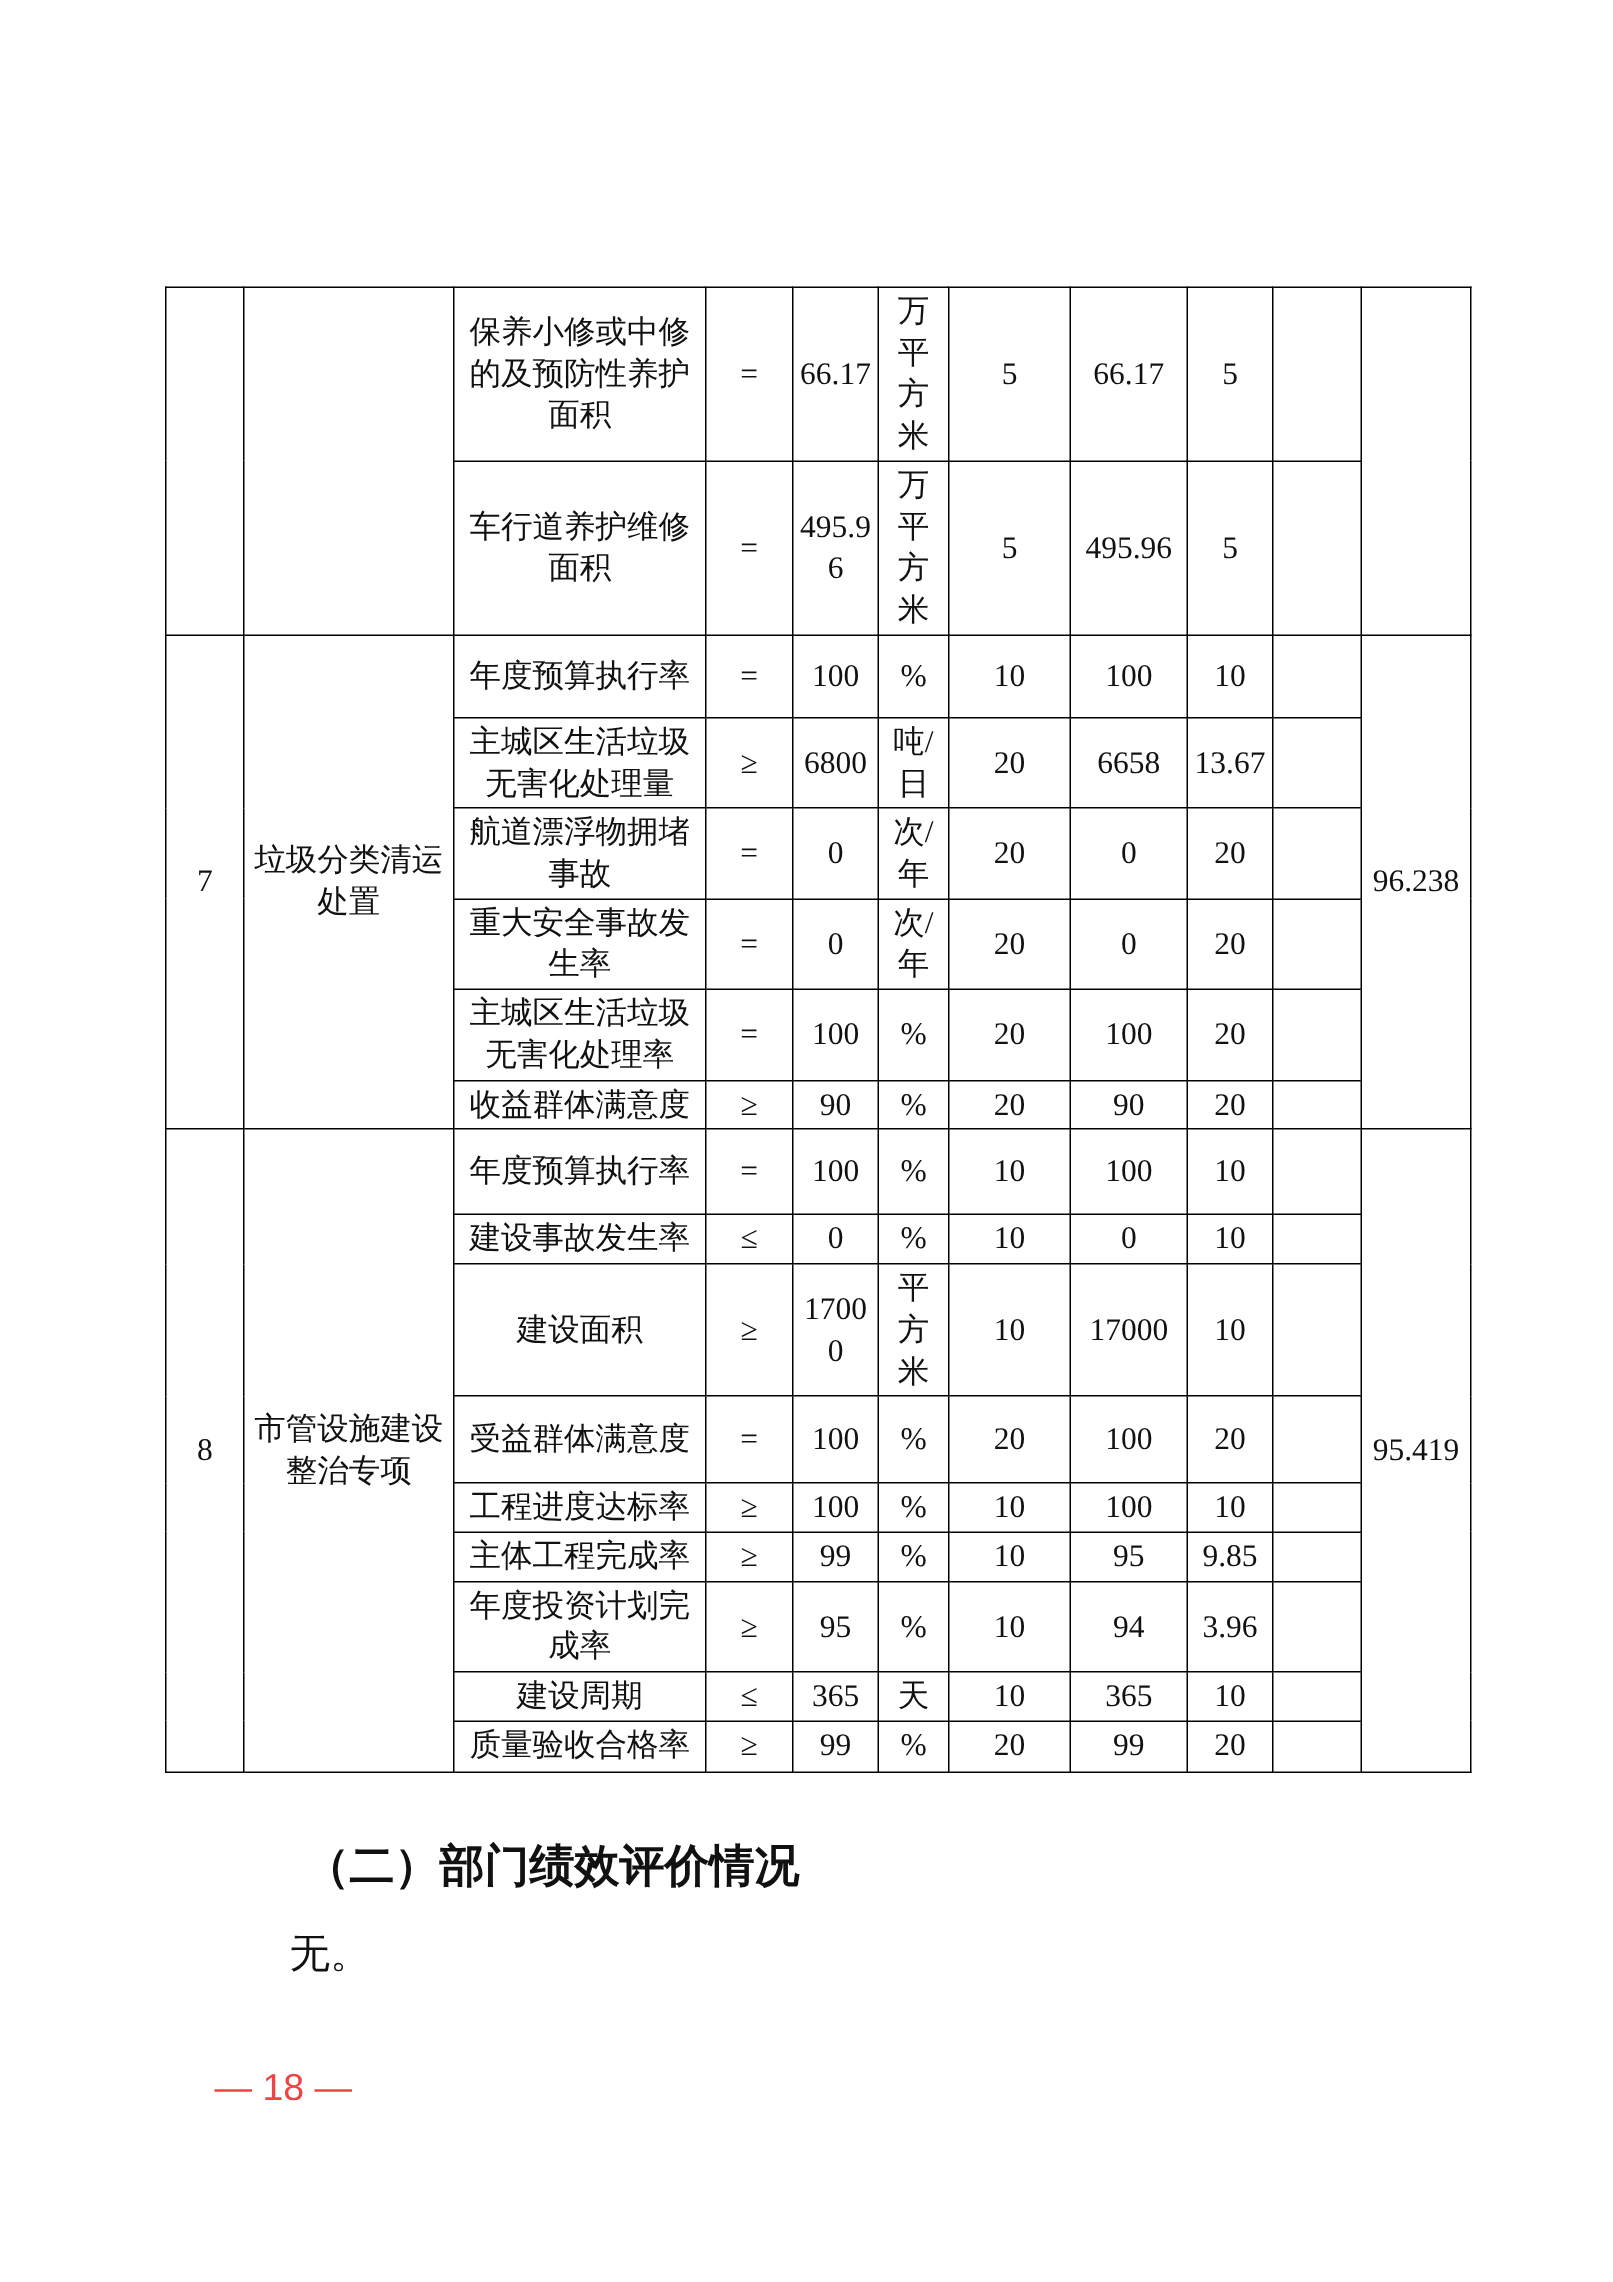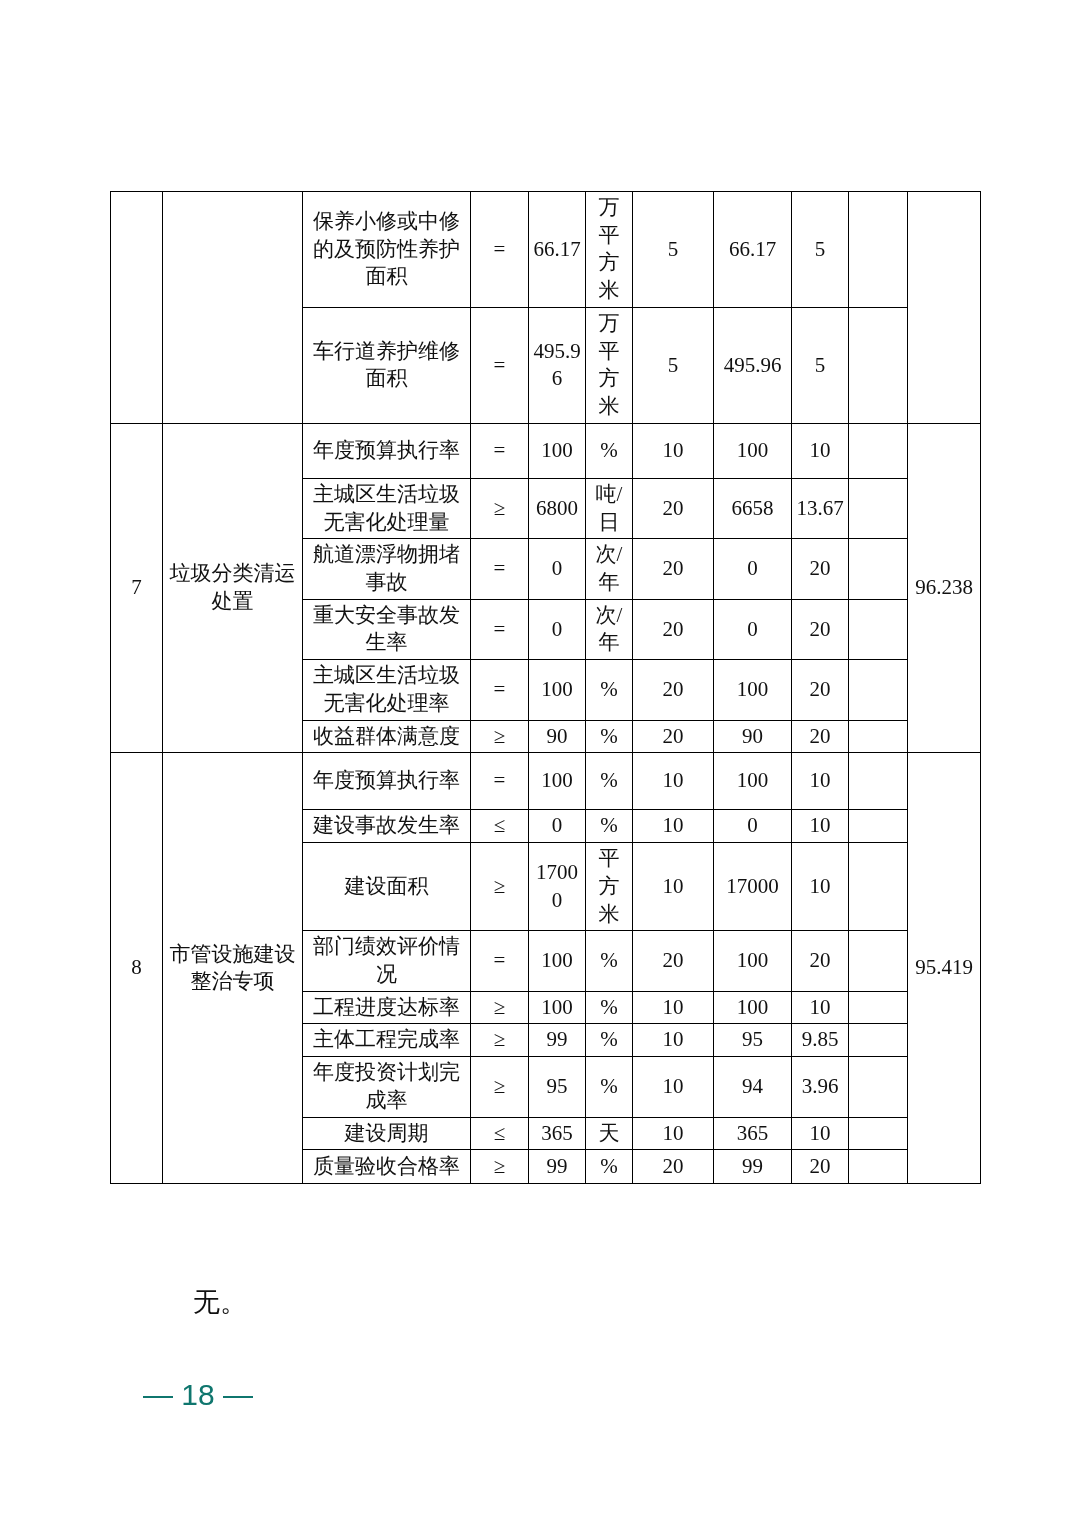--- a/index.html
+++ b/index.html
@@ -38,21 +38,21 @@
     position:absolute; left:203px; top:1224px;
     font-size:30px; font-weight:bold;
     white-space:nowrap;
   }
   .doc-paragraph {
     position:absolute; left:193px; top:1284px;
     font-size:27px;
   }
   .page-footer {
     position:absolute; left:143px; top:1378px;
-    font-size:30px; color:#0f766e;
+    font-size:25px; color:#ef4444;
     font-family:"Liberation Sans","DejaVu Sans",sans-serif;
     white-space:nowrap;
   }
 </style>
 </head>
 <body>
 
 <div class="page">
 
   <table class="perf">
@@ -183,21 +183,21 @@
           <td class="indicator-cell">建设面积</td>
           <td class="op-cell">≥</td>
           <td class="target-cell">17000</td>
           <td class="unit-cell">平方米</td>
           <td class="points-cell">10</td>
           <td class="actual-cell">17000</td>
           <td class="score-cell">10</td>
           <td class="note-cell"></td>
         </tr>
         <tr style="height: 58px;">
-          <td class="indicator-cell">部门绩效评价情况</td>
+          <td class="indicator-cell">受益群体满意度</td>
           <td class="op-cell">=</td>
           <td class="target-cell">100</td>
           <td class="unit-cell">%</td>
           <td class="points-cell">20</td>
           <td class="actual-cell">100</td>
           <td class="score-cell">20</td>
           <td class="note-cell"></td>
         </tr>
         <tr style="height: 32px;">
           <td class="indicator-cell">工程进度达标率</td>
@@ -245,16 +245,17 @@
           <td class="target-cell">99</td>
           <td class="unit-cell">%</td>
           <td class="points-cell">20</td>
           <td class="actual-cell">99</td>
           <td class="score-cell">20</td>
           <td class="note-cell"></td>
         </tr>
       </tbody>
   </table>
 
+  <div class="doc-heading">（二）部门绩效评价情况</div>
   <div class="doc-paragraph">无。</div>
   <div class="page-footer">— 18 —</div>
 
 </div>
 
 </body></html>

